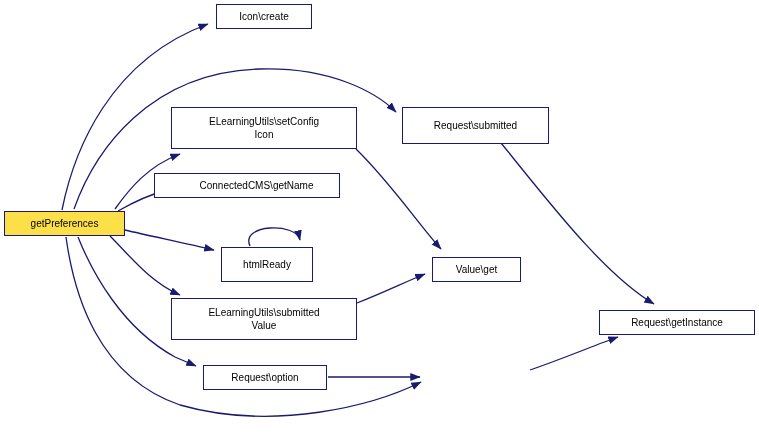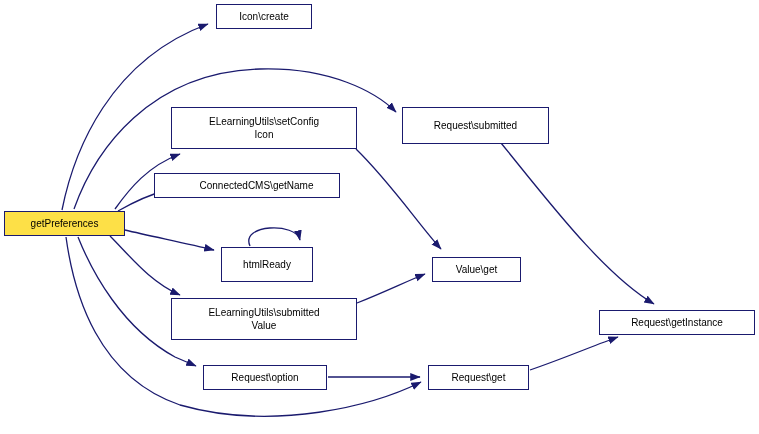--- a/index.html
+++ b/index.html
@@ -122,17 +122,14 @@
   </div>
 
   <div class="node" style="left:203px; top:365px; width:124px; height:25px;">
     <span>Request\option</span>
   </div>
 
   <div class="node" style="left:599px; top:310px; width:156px; height:25px;">
     <span>Request\getInstance</span>
   </div>
 
-  <div class="node" style="left:428px; top:365px; width:101px; height:25px;">
-    <span>Request\get</span>
-  </div>
 
 </div>
 
 </body></html>

